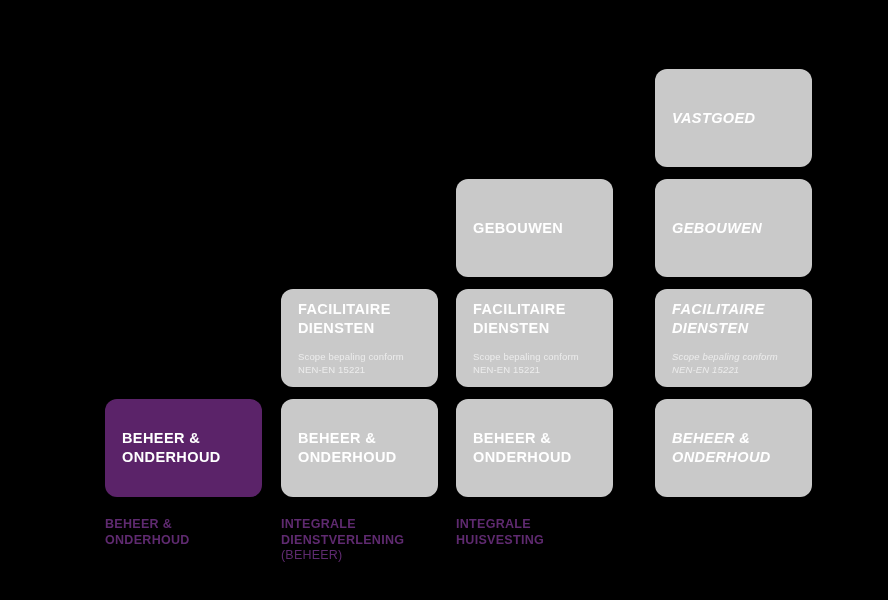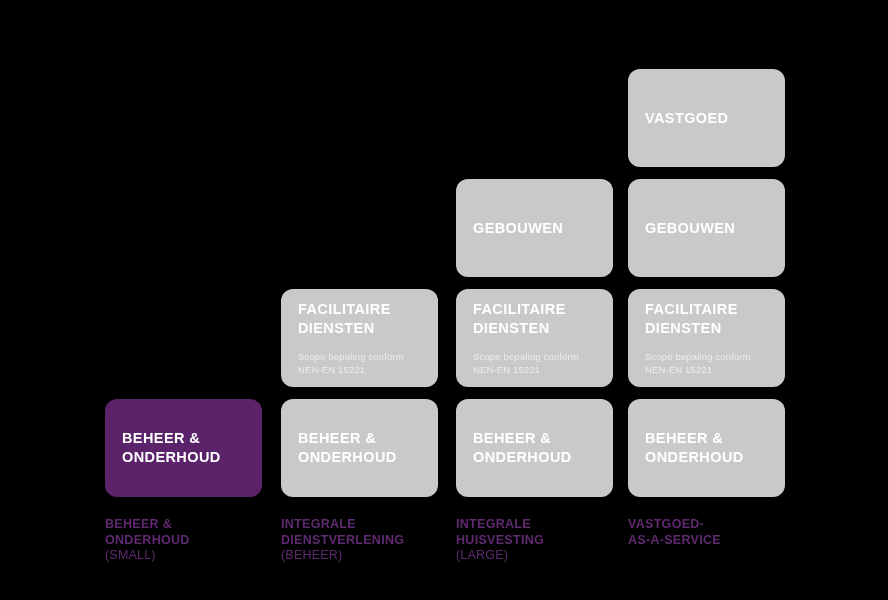--- a/index.html
+++ b/index.html
@@ -23,21 +23,21 @@
   }
 
   
   .column {
     position: absolute;
     width: 157px;
   }
   .col-1 { left: 105px; }
   .col-2 { left: 281px; }
   .col-3 { left: 456px; }
-  .col-4 { left: 628px; }
+  .col-4 { left: 655px; font-style: italic; }
 
   
   .cards {
     position: absolute;
     bottom: 0;
     left: 0;
     width: 157px;
     display: flex;
     flex-direction: column;
     justify-content: flex-end;
@@ -120,21 +120,20 @@
         <div class="cards">
           <div class="card active">
             <div class="card-title">BEHEER &amp;
 ONDERHOUD</div>
           </div>
         </div>
       </div>
       <div class="caption" style="color: rgb(95, 42, 112);">
         <div class="caption-main">BEHEER &amp;
 ONDERHOUD</div>
-        <div class="caption-size">(SMALL)</div>
       </div>
     </div>
     <div class="column col-2" style="top: 0px; height: 600px;">
       <div class="stack-wrap">
         <div class="cards">
           <div class="card">
             <div class="card-title">FACILITAIRE
 DIENSTEN</div>
             <div class="card-sub">Scope bepaling conform
 NEN-EN 15221</div>
@@ -165,21 +164,20 @@
           </div>
           <div class="card">
             <div class="card-title">BEHEER &amp;
 ONDERHOUD</div>
           </div>
         </div>
       </div>
       <div class="caption" style="color: rgb(95, 42, 112);">
         <div class="caption-main">INTEGRALE
 HUISVESTING</div>
-        <div class="caption-size">(LARGE)</div>
       </div>
     </div>
     <div class="column col-4" style="top: 0px; height: 600px;">
       <div class="stack-wrap">
         <div class="cards">
           <div class="card">
             <div class="card-title">VASTGOED</div>
           </div>
           <div class="card">
             <div class="card-title">GEBOUWEN</div>
@@ -190,17 +188,15 @@
             <div class="card-sub">Scope bepaling conform
 NEN-EN 15221</div>
           </div>
           <div class="card">
             <div class="card-title">BEHEER &amp;
 ONDERHOUD</div>
           </div>
         </div>
       </div>
       <div class="caption" style="color: rgb(95, 42, 112);">
-        <div class="caption-main">VASTGOED-
-AS-A-SERVICE</div>
       </div>
     </div>
   </div>
 
 </body></html>

